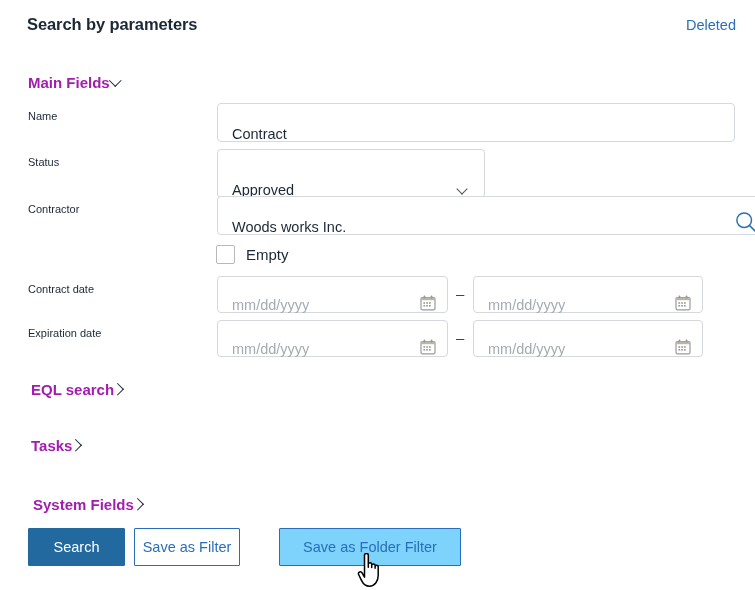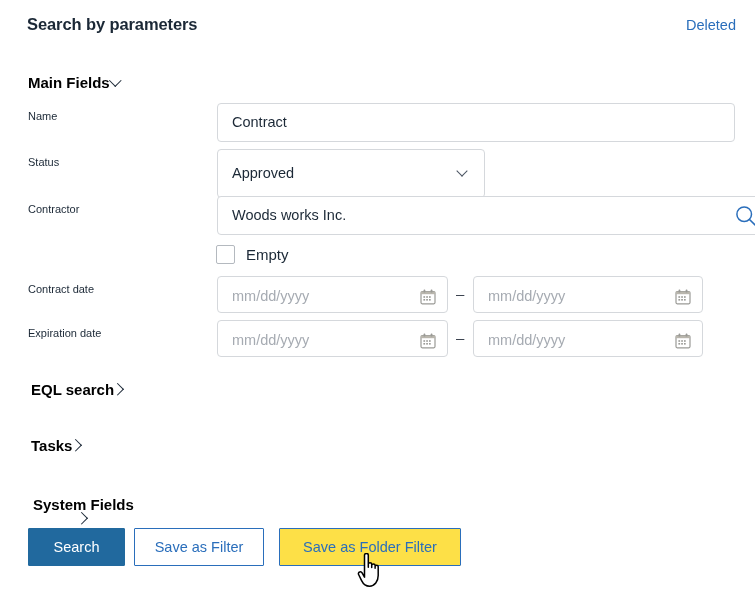--- a/index.html
+++ b/index.html
@@ -34,21 +34,21 @@
     cursor: pointer;
   }
 
   
   .section-header {
     display: flex;
     align-items: center;
     gap: 0;
     font-size: 15px;
     font-weight: bold;
-    color: #000000;
+    color: #a21caf;
     cursor: pointer;
     user-select: none;
   }
   .chev {
     display: inline-block;
     width: 11px; height: 11px;
     position: relative;
   }
   .chev::before {
     content: "";
@@ -57,21 +57,21 @@
     border-right: 1.7px solid #1b2836;
     border-bottom: 1.7px solid #1b2836;
     left: 1px; top: 0px;
   }
   .chev.down::before { transform: rotate(45deg); top: -1px; }
   .chev.right::before { transform: rotate(-45deg); left: -1px; top: 1px; }
 
   #main-fields-header { left: 28px; top: 74px; }
   #eql-search-header  { left: 31px; top: 381px; }
   #tasks-header       { left: 31px; top: 437px; }
-  #system-fields-header { left: 33px; top: 496px; flex-direction: column; }
+  #system-fields-header { left: 33px; top: 496px; }
 
   
   .field-label {
     font-size: 11px;
     color: #1b2836;
   }
   #label-name        { left: 28px; top: 110px; }
   #label-status      { left: 28px; top: 156px; }
   #label-contractor  { left: 28px; top: 203px; }
   #label-contract-date   { left: 28px; top: 283px; }
@@ -79,21 +79,21 @@
 
   
   .tbox {
     box-sizing: border-box;
     border: 1px solid #d5d8dc;
     border-radius: 4px;
     background: #fff;
     font-size: 14.5px;
     color: #1b2836;
     display: flex;
-    align-items: center;
+    align-items: flex-end;
     padding: 0 14px;
   }
   .tbox .val { line-height: 1; }
   .tbox .ph { color: #a6abb2; line-height: 1; }
 
   #input-name {
     left: 217px; top: 103px;
     width: 518px; height: 39px;
   }
   #select-status {
@@ -172,29 +172,29 @@
   }
   #btn-search {
     left: 28px; top: 528px;
     width: 97px;
     background: #21699e;
     color: #ffffff;
     border: 1px solid #21699e;
   }
   #btn-save-filter {
     left: 134px; top: 528px;
-    width: 130px;
+    width: 106px;
     background: #fff;
     color: #2a6ebb;
     border: 1px solid #2a6ebb;
   }
   #btn-save-folder-filter {
     left: 279px; top: 528px;
     width: 182px;
-    background: #fde047;
+    background: #7dd3fc;
     color: #2a6ebb;
     border: 1px solid #2a6ebb;
   }
 
   
   #hand-cursor {
     left: 356px; top: 553px;
     width: 30px; height: 36px;
     pointer-events: none;
   }

